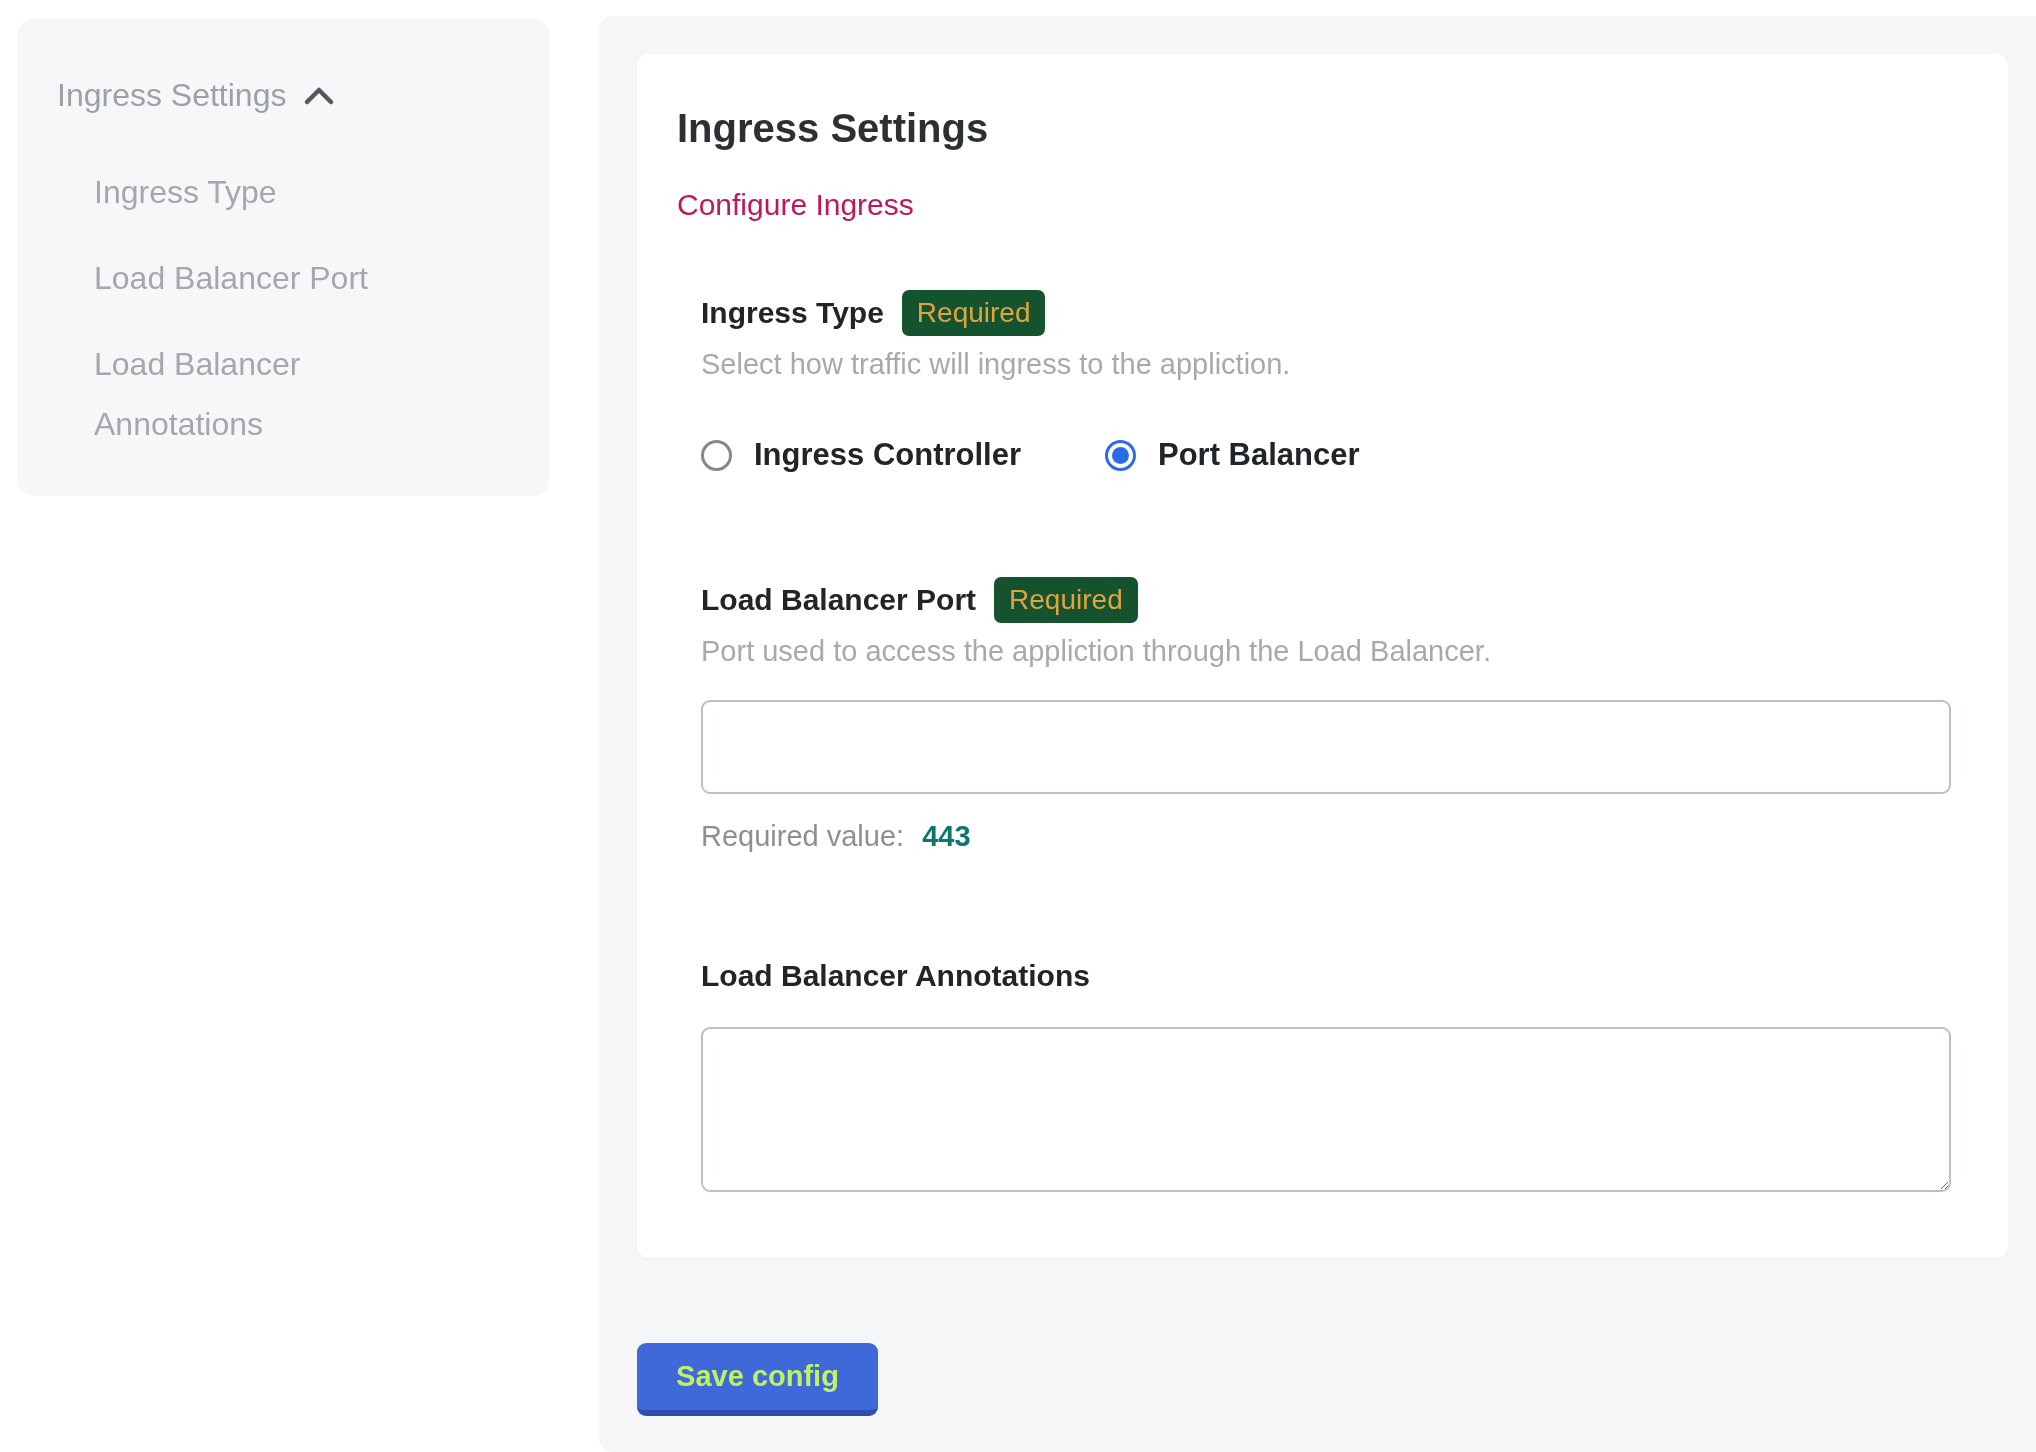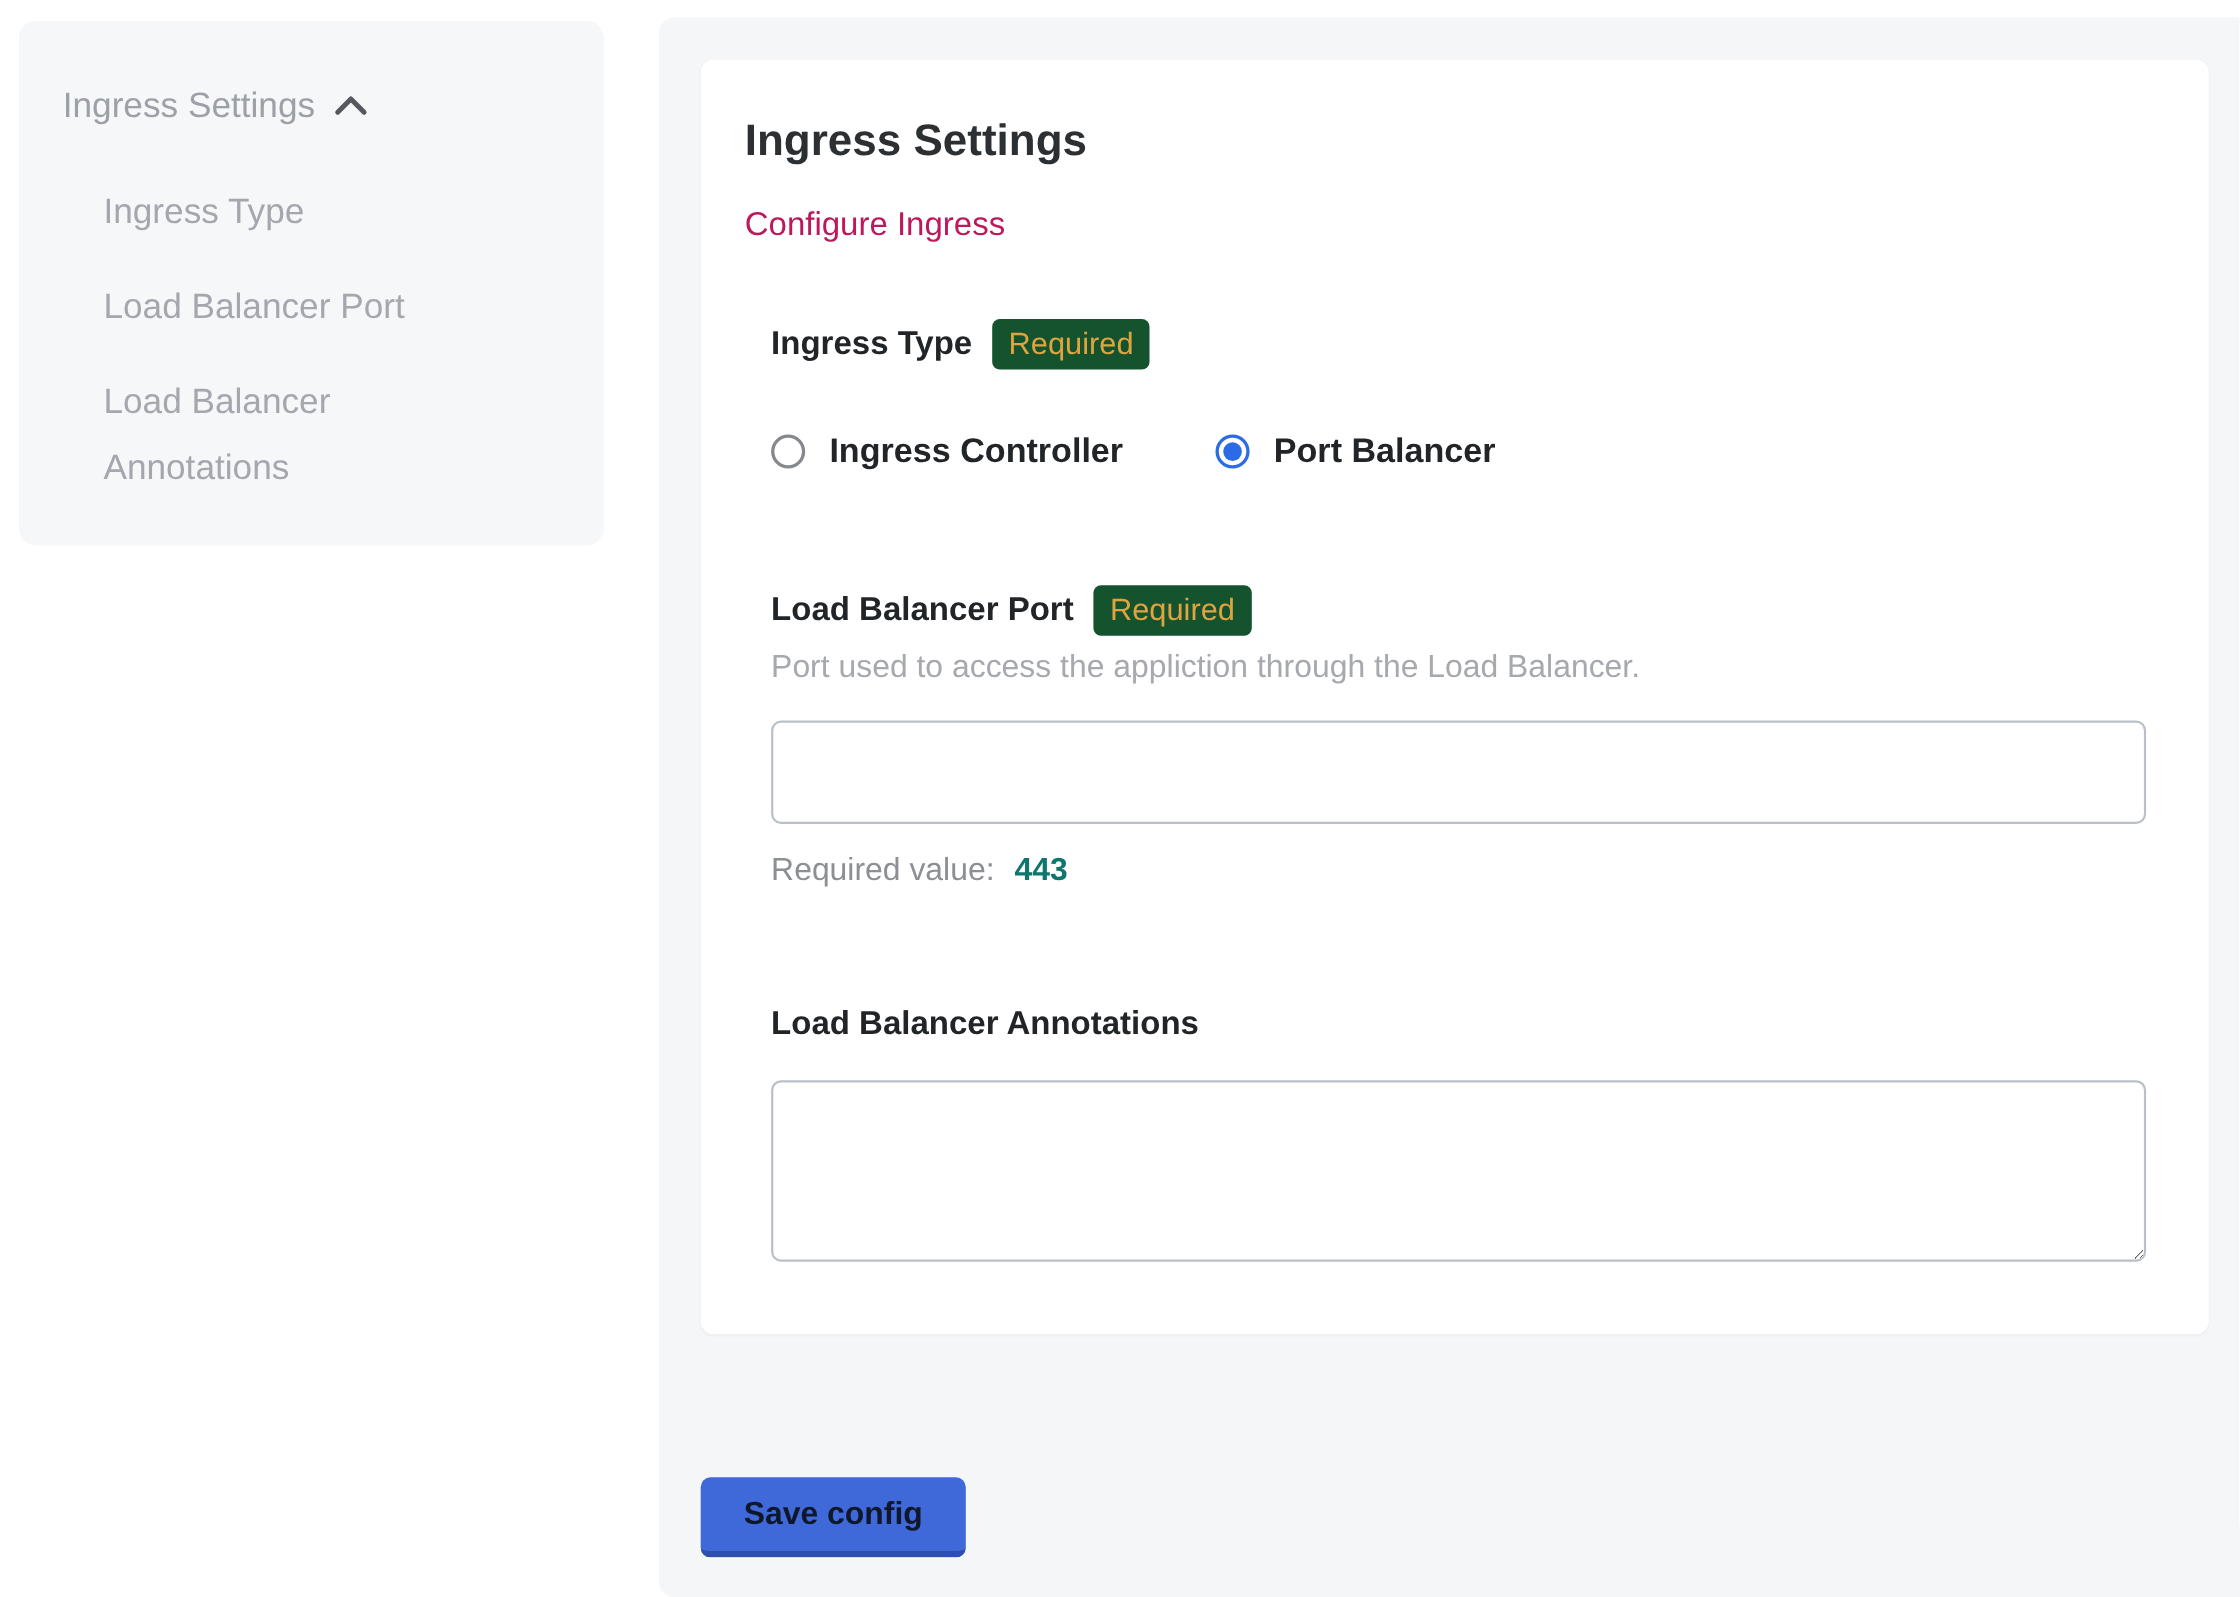--- a/index.html
+++ b/index.html
@@ -155,21 +155,21 @@
 
   
   .save-button {
     position: absolute;
     left: 637px; top: 1343px;
     min-width: 241px; height: 73px;
     background: #3f68d9;
     border: none;
     border-bottom: 6px solid #2d50ae;
     border-radius: 9px;
-    color: #0f172a;
+    color: #bef264;
     font-family: "Liberation Sans", sans-serif;
     font-size: 29px;
     font-weight: bold;
     padding: 0 34px;
     cursor: pointer;
   }
 </style>
 </head>
 <body>
 
@@ -193,20 +193,21 @@
   <section class="card">
 
     <h1 class="card-title">Ingress Settings</h1>
     <p class="card-subtitle">Configure Ingress</p>
 
     <div class="field-group group-1">
       <div class="field-label-row">
         <span class="field-label">Ingress Type</span>
         <span class="required-badge">Required</span>
       </div>
+      <p class="field-help">Select how traffic will ingress to the appliction.</p>
 
       <div class="radio-row">
         <label class="radio-option">
           <span class="radio-circle"></span>
           <span class="radio-label">Ingress Controller</span>
         </label>
         <label class="radio-option">
           <span class="radio-circle selected">
             <span class="radio-dot"></span>
           </span>

